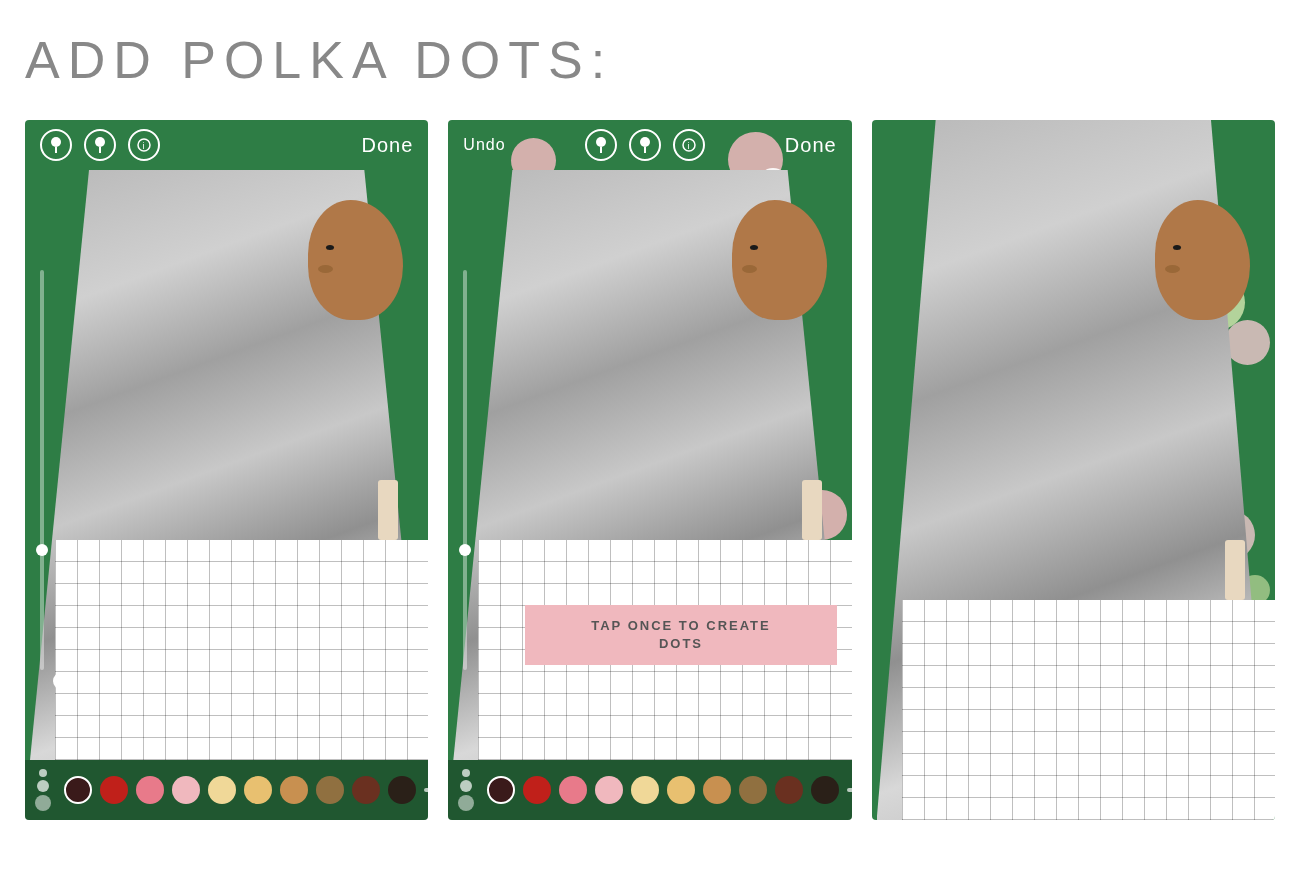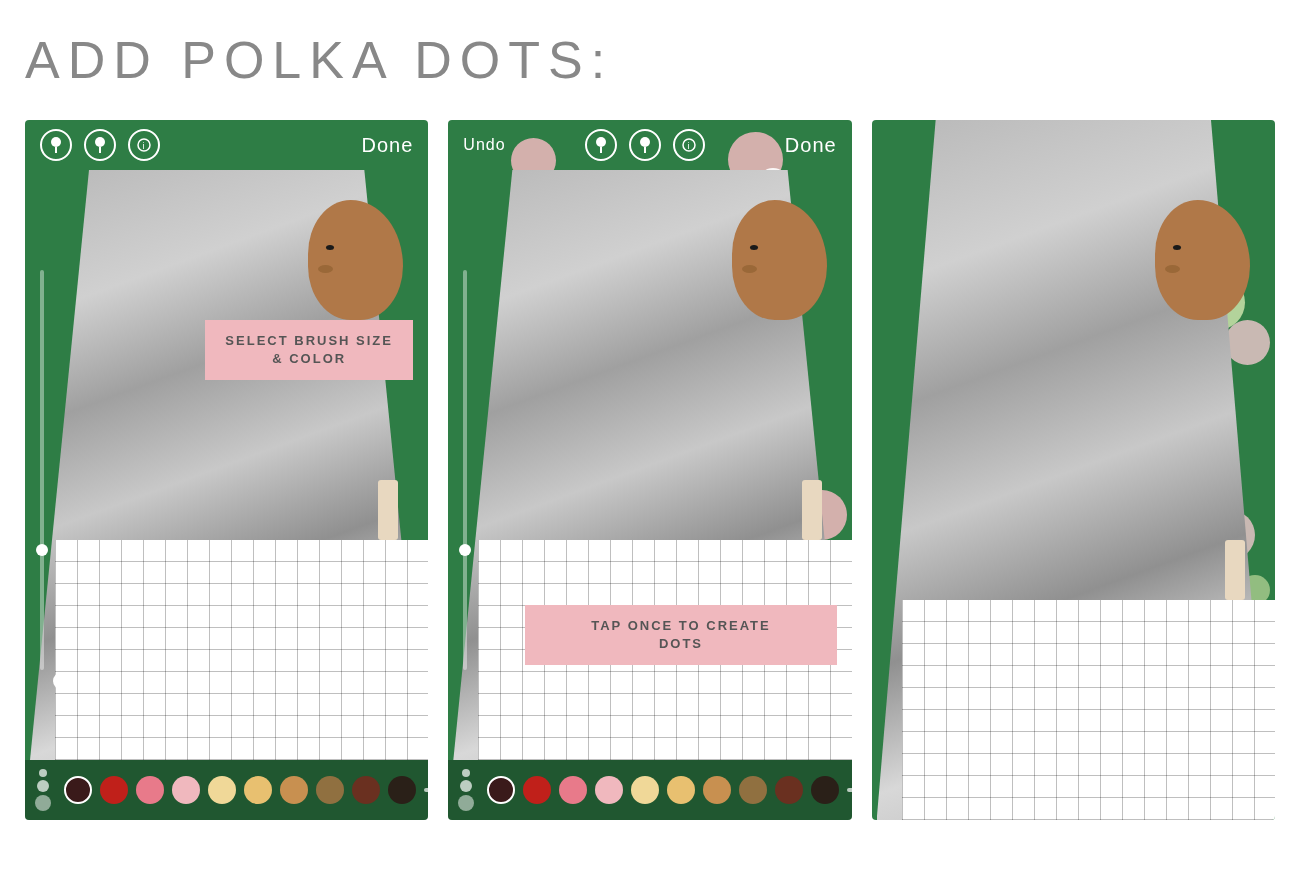--- a/index.html
+++ b/index.html
@@ -215,24 +215,20 @@
 
         <div style="position:absolute; bottom:220px; right:30px; width:20px; height:60px; background:#e8d8c0; z-index:4; border-radius:3px;"></div>
       </div>
 
       <div class="brush-slider">
         <div class="brush-slider-thumb"></div>
       </div>
 
       <div style="position:absolute; left:28px; bottom:130px; width:18px; height:18px; border-radius:50%; background:#ffffff; z-index:15;"></div>
 
-      <div class="tooltip-box" style="top: 200px; left: 180px; right: 15px;">
-        <div class="tooltip-text" style="white-space: pre-line;">SELECT BRUSH SIZE
-&amp; COLOR</div>
-      </div>
 
       <div class="color-palette">
 
         <div style="display:flex; flex-direction:column; align-items:center; gap:3px; margin-right:5px;">
           <div style="width:8px; height:8px; border-radius:50%; background:white; opacity:0.7;"></div>
           <div style="width:12px; height:12px; border-radius:50%; background:white; opacity:0.7;"></div>
           <div style="width:16px; height:16px; border-radius:50%; background:white; opacity:0.5;"></div>
         </div>
         <div class="color-swatch selected" style="background:#3a1a1a;"></div>
         <div class="color-swatch" style="background:#c0201a;"></div>

